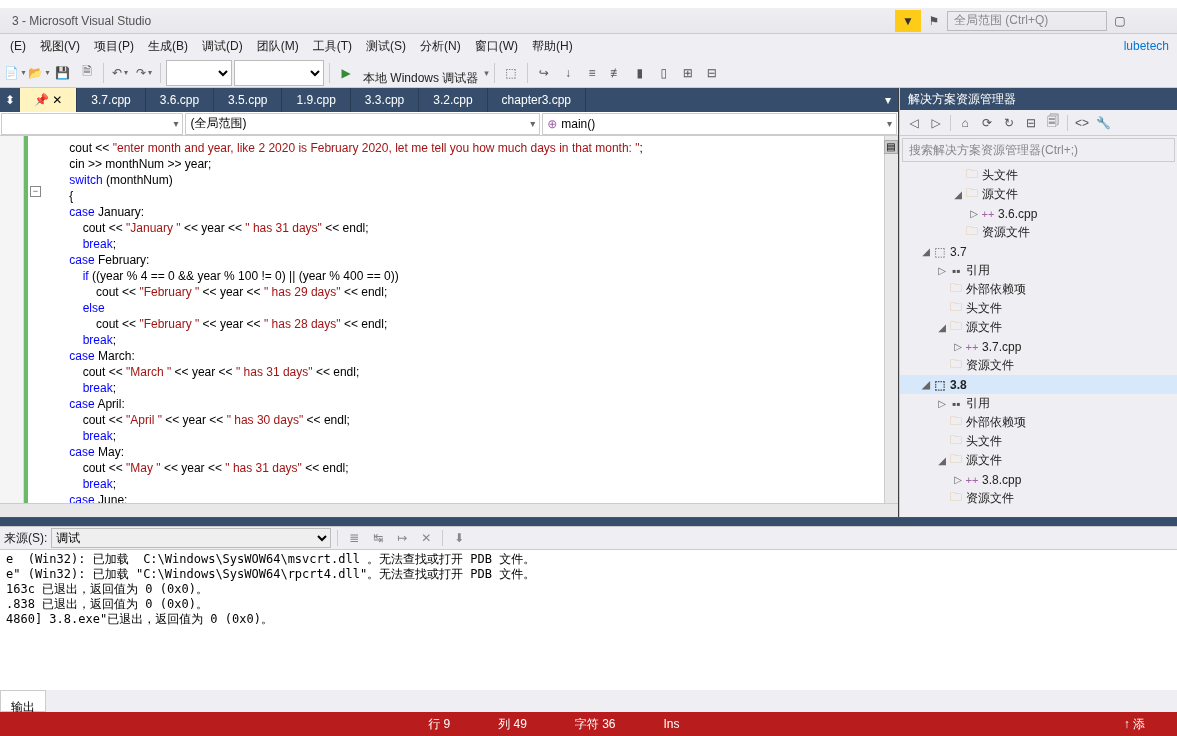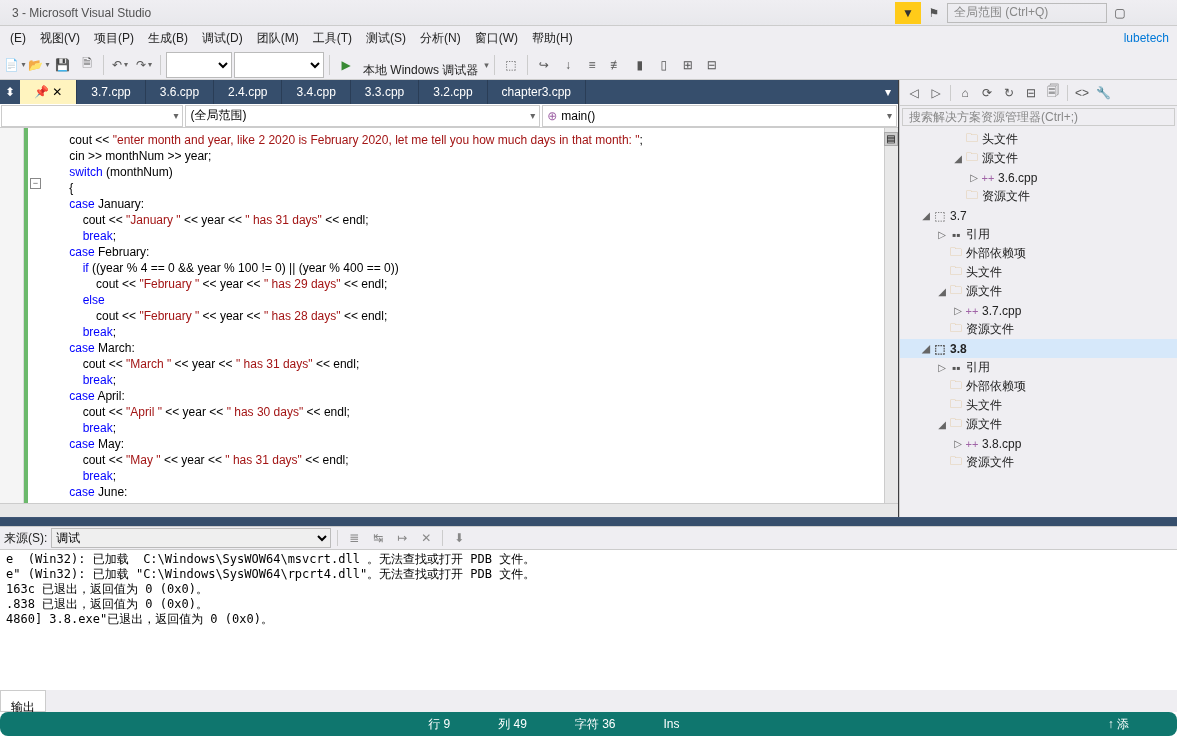--- a/index.html
+++ b/index.html
@@ -1,17 +1,17 @@
 <!DOCTYPE html>
 <html><head>
 <meta charset="utf-8">
 <style>
 * { margin: 0; padding: 0; box-sizing: border-box; font-family: "Microsoft YaHei", "Segoe UI", sans-serif; font-size: 12px; }
 body { width: 1177px; height: 736px; background: #fff; overflow: hidden; display: flex; flex-direction: column; }
-.titlebar { background: linear-gradient(#efeef2,#e8e8ec); border-bottom: 1px solid #ccc; height: 26px; display: flex; align-items: center; padding: 0 4px; }
+.titlebar { background: linear-gradient(#efeef2,#e8e8ec); border-bottom: 1px solid #ccc; height: 26px; display: flex; align-items: center; padding: 0 4px; margin-top: 8px; }
 .titlebar .title { color: #525252; padding-left: 8px; }
 .titlebar .spacer { flex: 1; }
 .titlebar .tbbtn { width: 26px; height: 22px; display: flex; align-items: center; justify-content: center; color: #555; }
 .titlebar .yellowbox { background: #ffcb19; width: 26px; height: 22px; display:flex;align-items:center;justify-content:center;color:#333;}
 .quicklaunch { border: 1px solid #bbb; height: 20px; width: 160px; padding: 0 6px; color: #888; display:flex;align-items:center;}
 .menubar { background: #efeef2; height: 24px; display: flex; align-items: center; padding: 0 4px; gap: 2px; }
 .menubar .m { padding: 2px 6px; color: #222; }
 .menubar .right { margin-left: auto; color: #0078d7; padding-right: 4px;}
 .toolbar { background: #efeef2; height: 30px; border-bottom: 1px solid #ccc; display: flex; align-items: center; padding: 0 4px; gap: 2px;}
 .toolbar .btn { width: 22px; height: 22px; display:flex;align-items:center;justify-content:center;color:#555;border:1px solid transparent;}
@@ -39,42 +39,42 @@
 .kw { color: #0000ff; }
 .str { color: #a31515; }
 .scroll-ind { position:absolute;right:0;top:0;width:14px;height:100%;background:#e8e8e8;border-left:1px solid #ccc;}
 .scroll-ind .m1{position:absolute;right:0;top:4px;width:14px;height:14px;background:#ccc;border:1px solid #aaa;font-size:10px;text-align:center;}
 .hscroll { height: 14px; background: #e8e8e8; border-top: 1px solid #ccc;}
 .side { width: 278px; background: #efeef2; display: flex; flex-direction: column; border-left:1px solid #ccc;}
 .side .hdr { background: #364e6c; color: #fff; height: 22px; display:flex;align-items:center;padding:0 8px;}
 .side .tbar { height: 26px; display:flex;align-items:center;padding:0 4px;gap:2px;border-bottom:1px solid #ccc;}
 .side .tbar .b { width:20px;height:20px;display:flex;align-items:center;justify-content:center;color:#555;}
 .side .tbar .sep{width:1px;height:16px;background:#ccc;margin:0 2px;}
-.side .search { height: 18px; border: 1px solid #ccc;margin:2px;display:flex;align-items:center;padding:0 6px;color:#888;}
+.side .search { height: 24px; border: 1px solid #ccc;margin:2px;display:flex;align-items:center;padding:0 6px;color:#888;}
 .side .tree { flex:1; overflow:auto; padding: 2px 0;}
 .side .tree .tn { display:flex;align-items:center;height:19px;padding-left:4px;color:#222;}
 .side .tree .tn.sel { background:#d6e8fa;}
 .side .tree .tn .exp { width:12px;font-size:10px;color:#666;text-align:center;}
 .side .tree .tn .ic { width:16px;text-align:center;margin-right:2px;}
 .side .tree .tn.bold { font-weight:bold;}
 .ic-folder{color:#dcb67a;}
 .ic-cpp{color:#a064a7;font-size:11px;}
 .ic-proj{color:#555;}
 .ic-ref{color:#555;}
 .output-area { height: 195px; display:flex;flex-direction:column;border-top:1px solid #3e5575;background:#364e6c;}
 .output-top { height: 8px; background:#364e6c;}
 .output-bar { height: 24px; background:#efeef2;display:flex;align-items:center;padding:0 4px;gap:4px;border-top:1px solid #ccc;border-bottom:1px solid #ccc;}
 .output-bar .lbl{color:#222;}
 .output-bar select{height:20px;border:1px solid #bbb;width:280px;}
 .output-bar .b{width:20px;height:20px;display:flex;align-items:center;justify-content:center;color:#888;}
 .output-bar .sep{width:1px;height:16px;background:#ccc;margin:0 2px;}
 .output-txt { flex:1;background:#fff;font-family:"NSimSun",monospace;font-size:12px;padding:2px 6px;white-space:pre;overflow:hidden;line-height:15px;}
 .output-tabs { height:22px;background:#efeef2;display:flex;}
 .output-tabs .t{padding:8px 10px;border:1px solid #ccc;background:#fff;}
-.statusbar{height:24px;background:#0f766e;color:#fff;display:flex;align-items:center;padding:0 24px;border-radius:8px;}
+.statusbar{height:24px;background:#b91c1c;color:#fff;display:flex;align-items:center;padding:0 8px;}
 .statusbar .cell{padding:0 24px;}
 .statusbar .spacer{flex:1;}
 </style>
 </head>
 <body>
 
 <div class="titlebar">
   <span class="title">3 - Microsoft Visual Studio</span>
   <span class="spacer"></span>
   <span class="yellowbox">▼</span>
@@ -127,22 +127,22 @@
   <span class="btn">⊟</span>
 </div>
 
 <div class="main">
   <div class="editor-area">
     <div class="filetabs">
       <span class="chev">⬍</span>
       <span class="tab active"><span class="pin">📌</span>&nbsp;<span>✕</span></span>
       <span class="tab">3.7.cpp</span>
       <span class="tab">3.6.cpp</span>
-      <span class="tab">2.4.cpp</span>
-      <span class="tab">3.4.cpp</span>
+      <span class="tab">3.5.cpp</span>
+      <span class="tab">1.9.cpp</span>
       <span class="tab">3.3.cpp</span>
       <span class="tab">3.2.cpp</span>
       <span class="tab">chapter3.cpp</span>
       <span style="flex:1"></span>
       <span class="chev">▾</span>
     </div>
     <div class="navbar">
       <div class="cb" style="flex:0.5">
           <span class="dd">▾</span>
         </div>
@@ -185,20 +185,21 @@
     <span class="kw">case</span> June:
 </pre>
       <div class="scroll-ind">
           <div class="m1">▤</div>
         </div>
     </div>
     <div class="hscroll"></div>
   </div>
 
   <div class="side">
+    <div class="hdr">解决方案资源管理器</div>
     <div class="tbar">
       <span class="b">◁</span>
       <span class="b">▷</span>
       <span class="sep"></span>
       <span class="b">⌂</span>
       <span class="b">⟳</span>
       <span class="b">↻</span>
       <span class="b">⊟</span>
       <span class="b">🗐</span>
       <span class="sep"></span>

